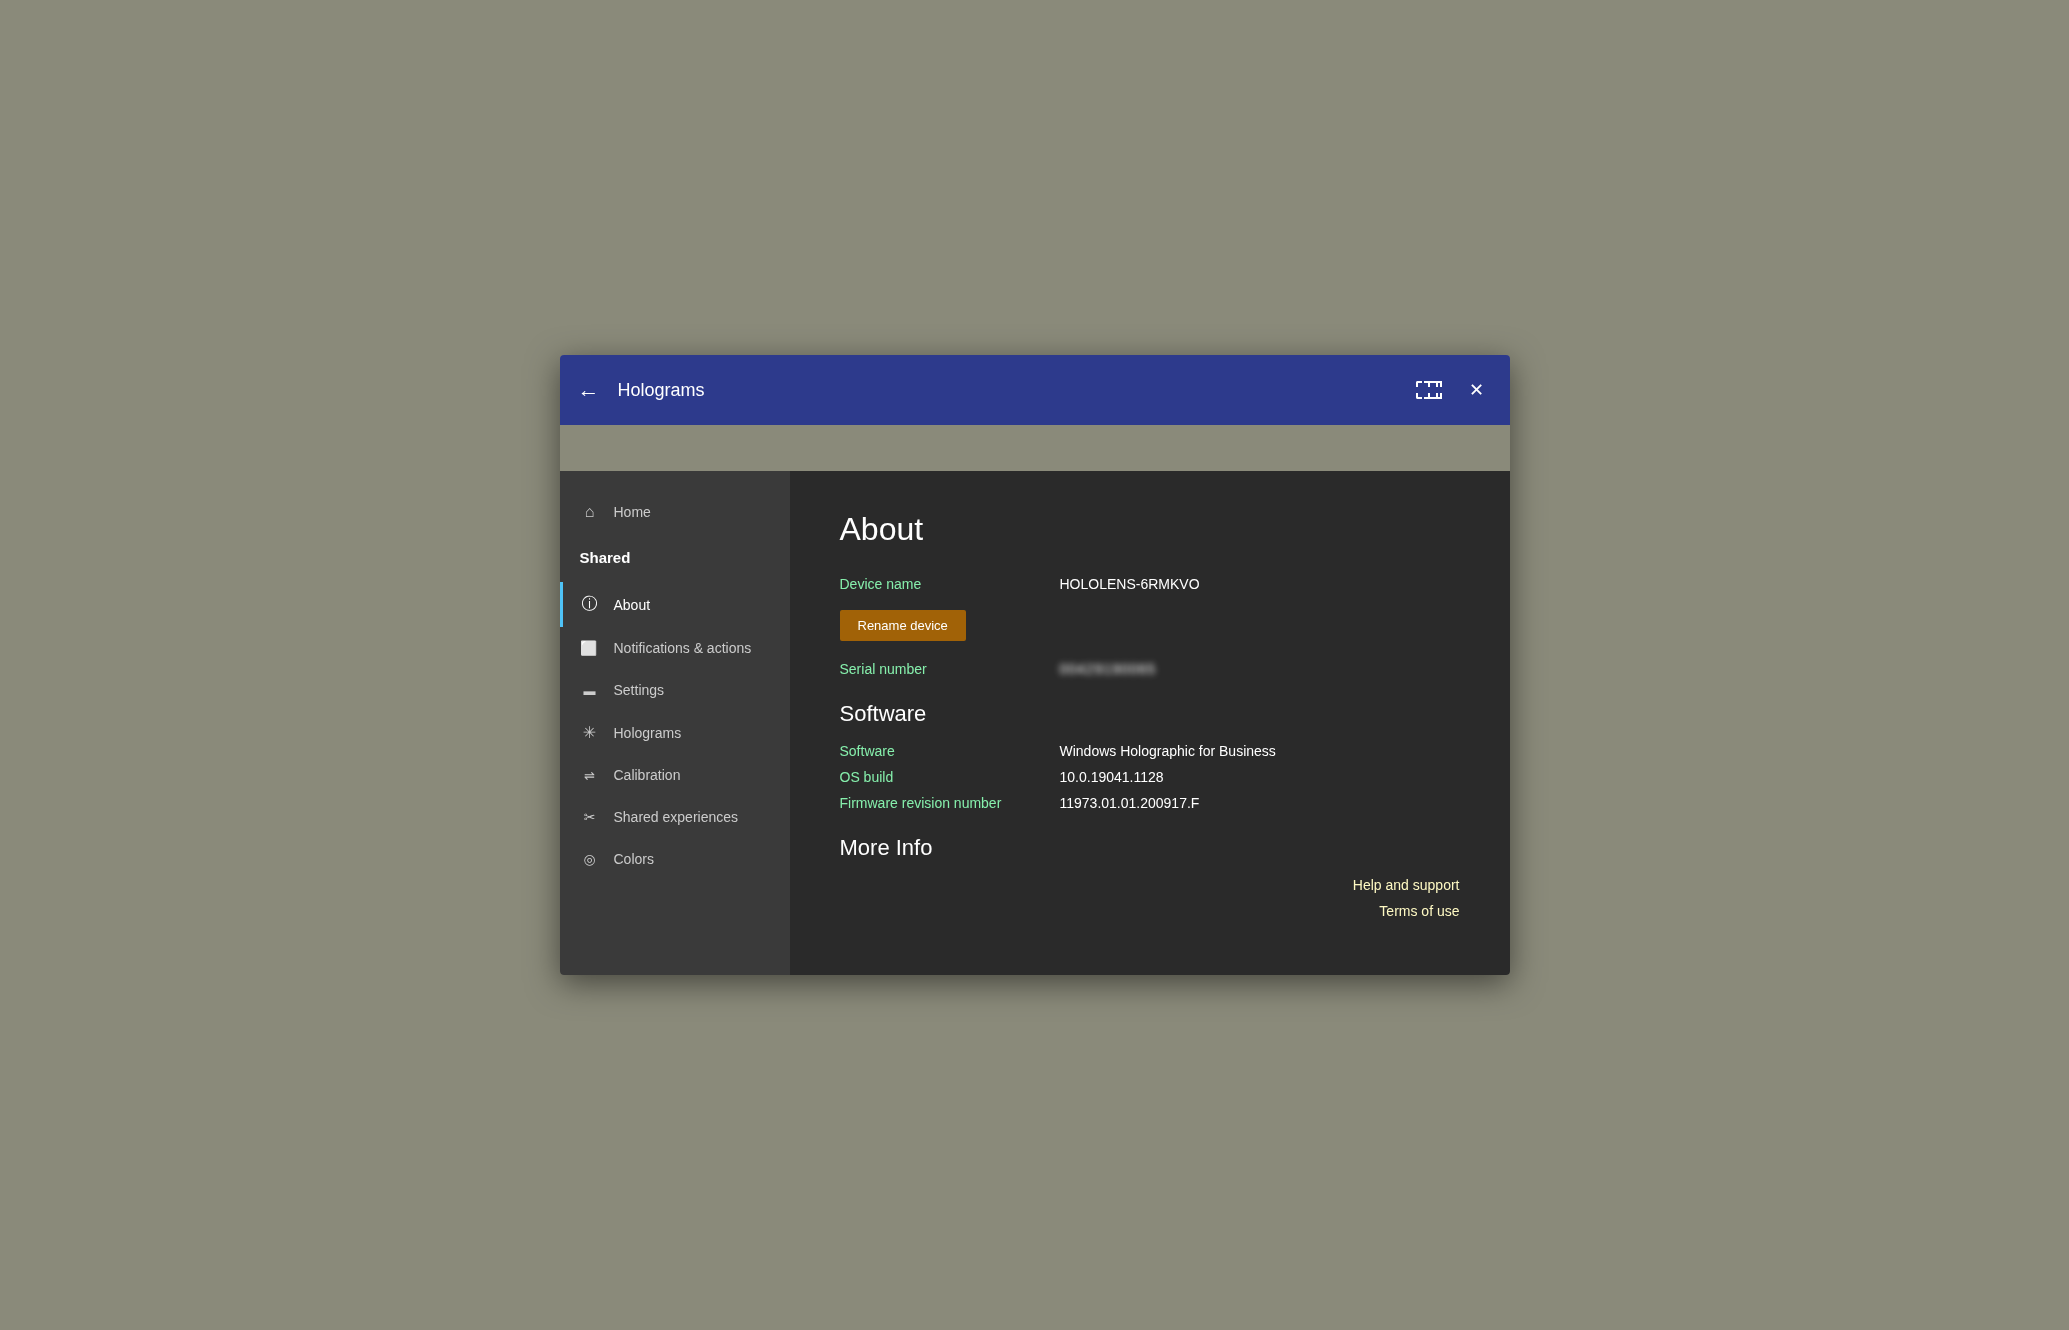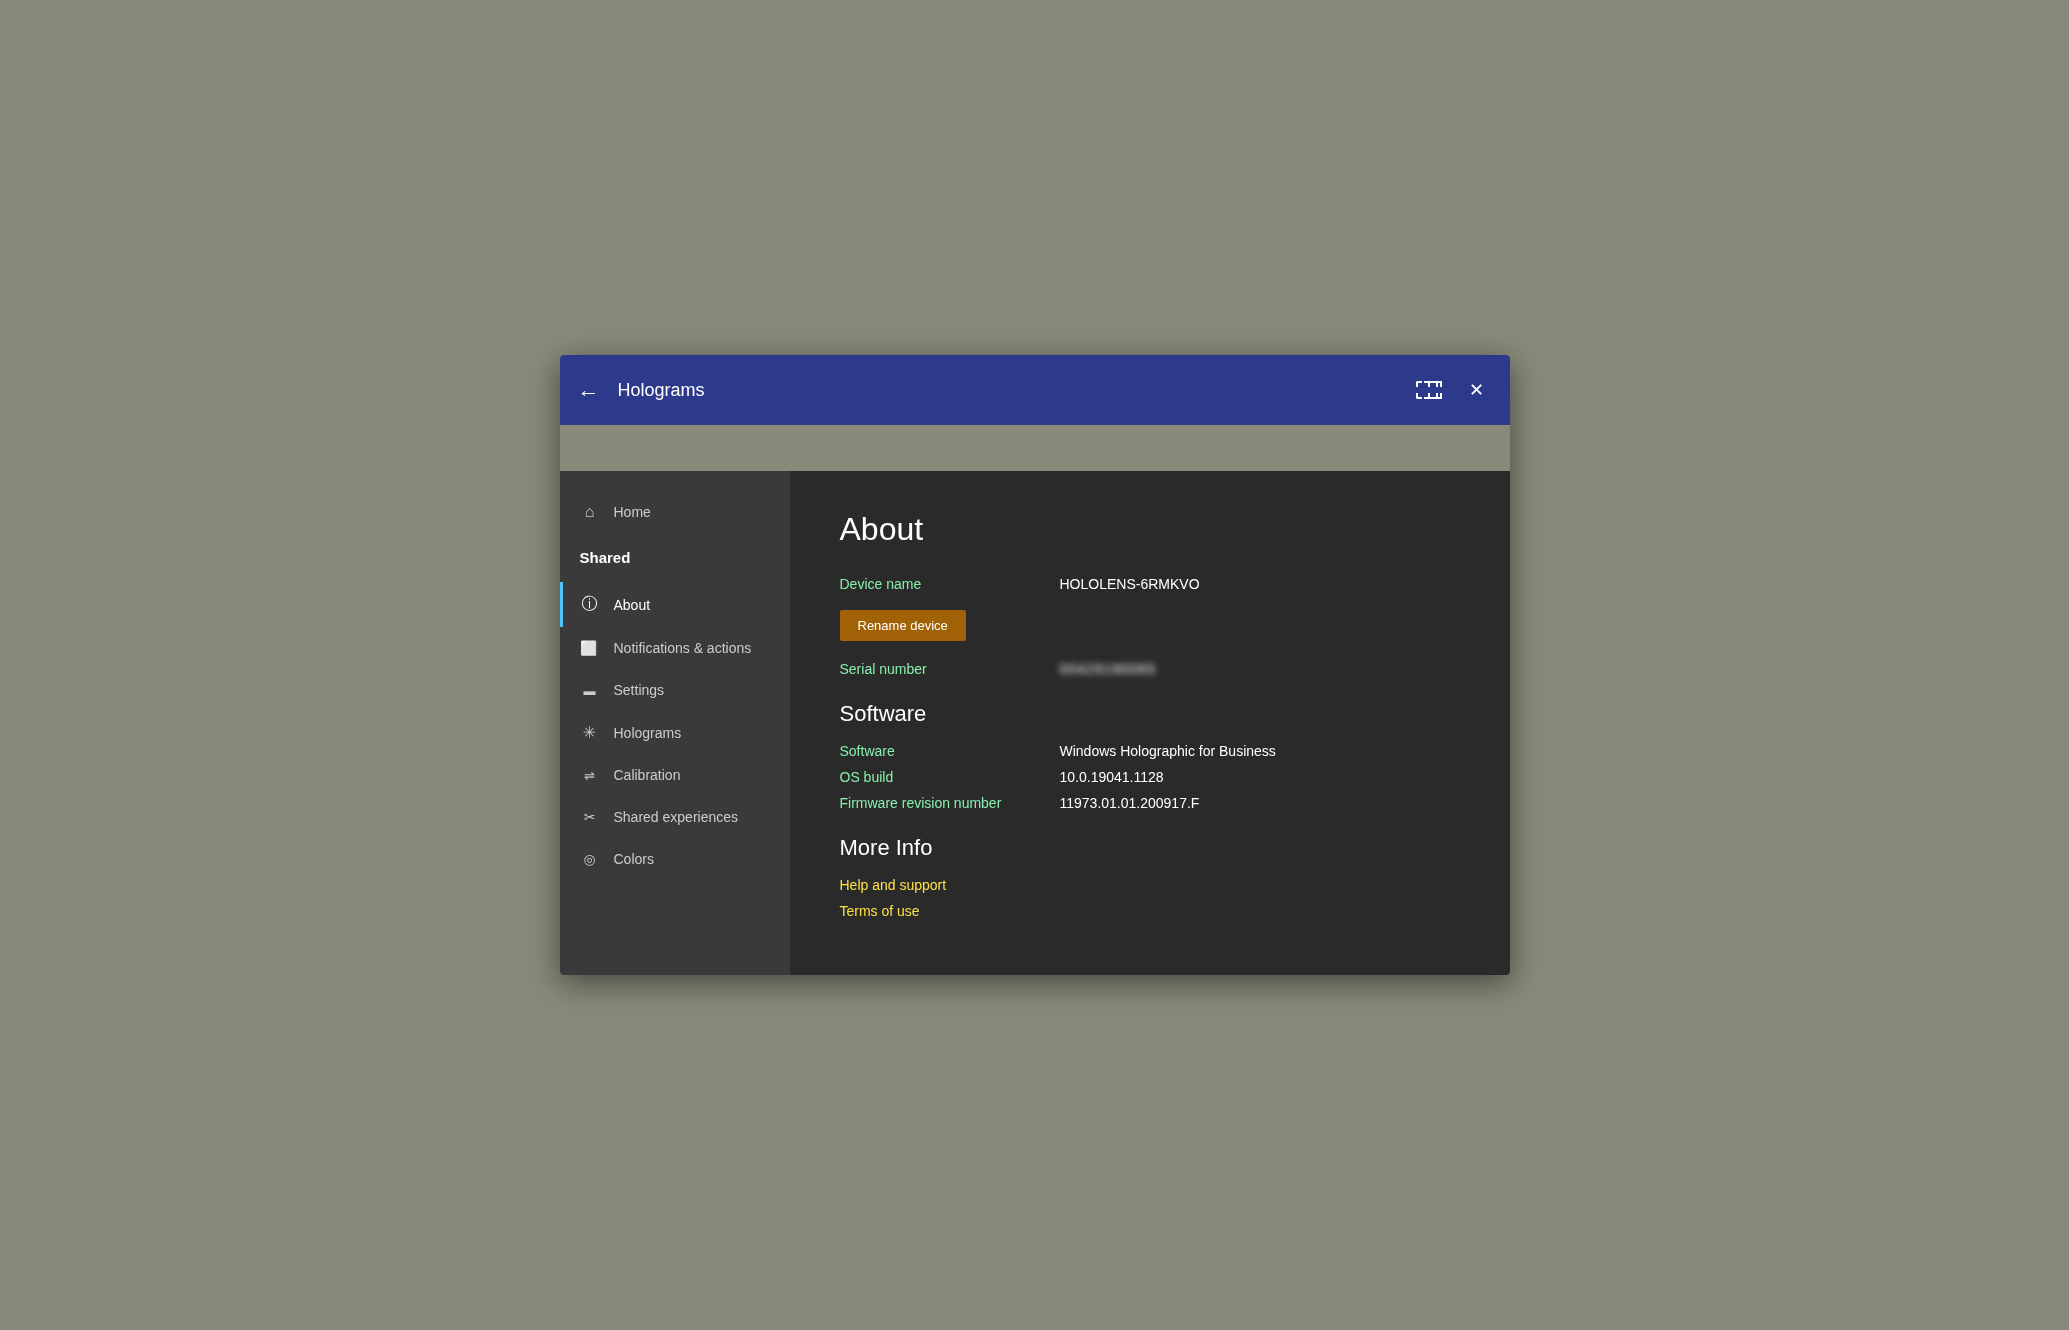--- a/index.html
+++ b/index.html
@@ -180,26 +180,27 @@
 
     .section-title {
       color: white;
       font-size: 22px;
       font-weight: 300;
       margin-top: 24px;
       margin-bottom: 16px;
     }
 
     .link-text {
-      color: #fde047;
+      color: #fef9c3;
       font-size: 14px;
       cursor: pointer;
       text-decoration: none;
       display: block;
       margin-bottom: 10px;
+      text-align: right;
     }
 
     
     .icon-home::before { content: '⌂'; }
     .icon-about::before { content: 'ⓘ'; }
     .icon-notifications::before { content: '⬜'; font-size: 14px; }
     .icon-storage::before { content: '▬'; font-size: 12px; }
     .icon-holograms::before { content: '✳'; }
     .icon-calibration::before { content: '⇌'; font-size: 13px; }
     .icon-shared::before { content: '✂'; font-size: 14px; }

